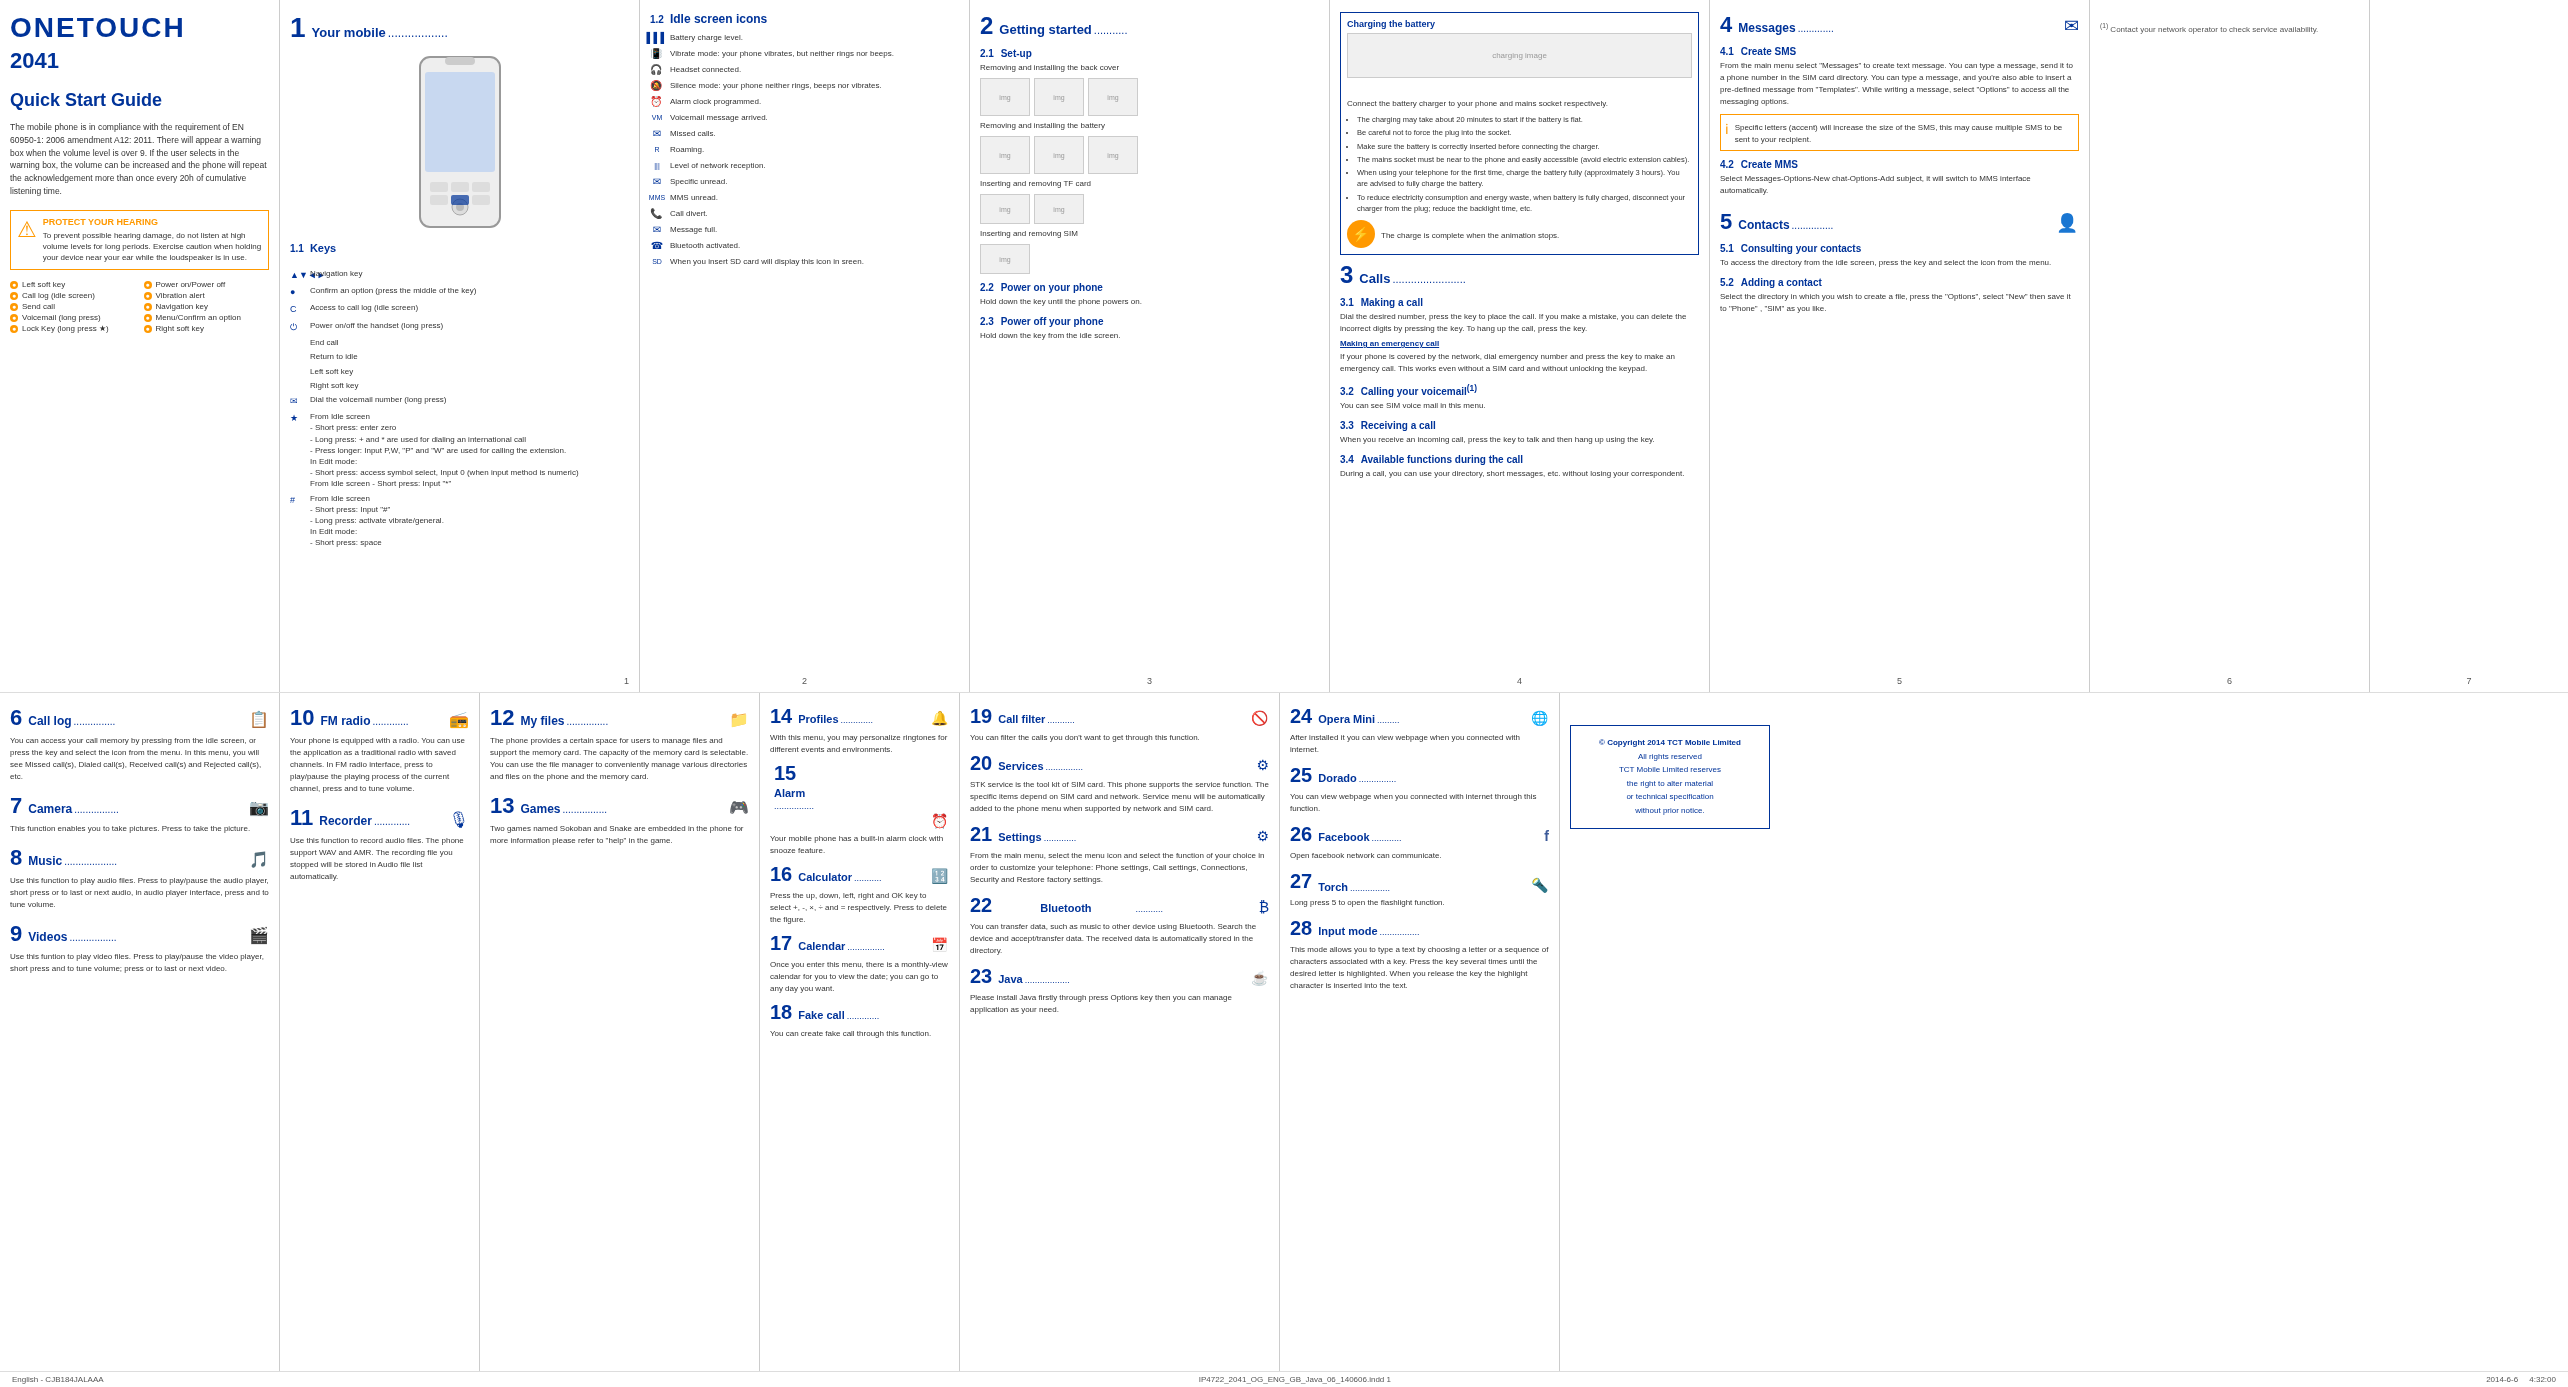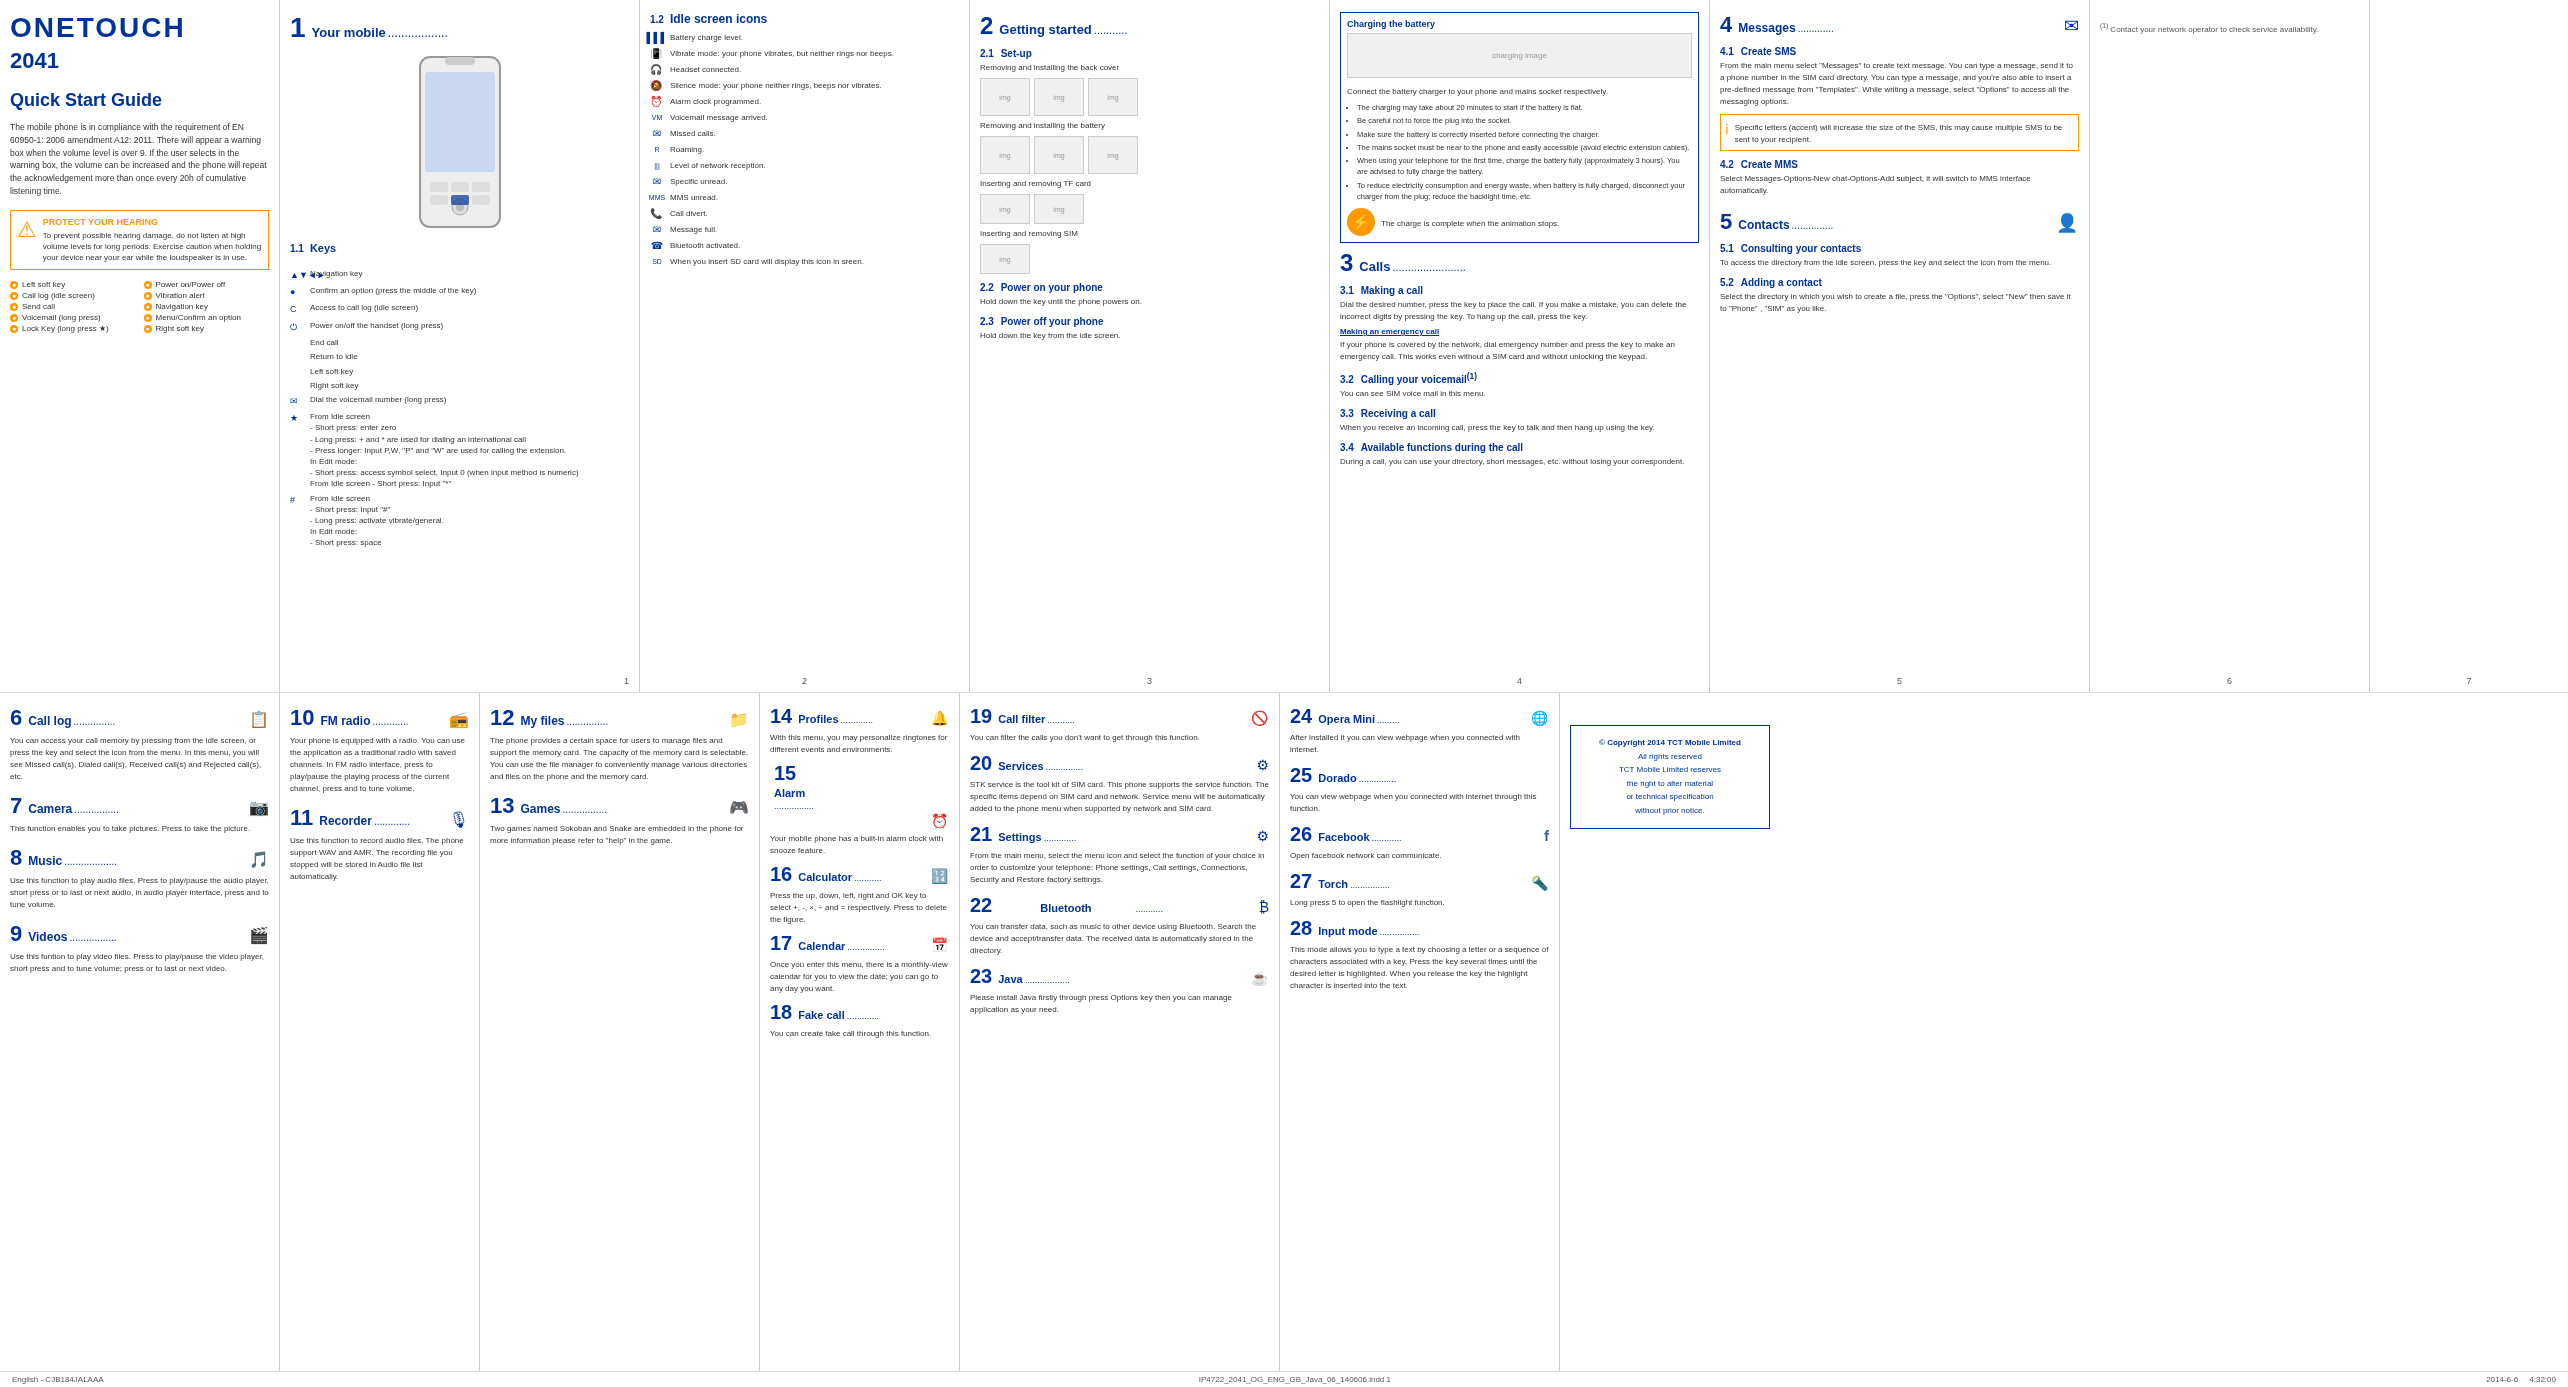--- a/index.html
+++ b/index.html
@@ -559,21 +559,21 @@
         <div class="sub-body">Hold down the key from the idle screen.</div>
       </div>
 
       <div class="page-num page-num-center">3</div>
     </div>
 
     <div class="page-section page-4">
       <div class="charging-box">
         <div class="charging-title">Charging the battery</div>
         <div class="img-placeholder charging-img" style="height:45px; font-size:8px;">charging image</div>
-        <div class="sub-body" style="margin-top:8px;">Connect the battery charger to your phone and mains socket respectively.</div>
+        <div class="sub-body" style="margin-top:20px;">Connect the battery charger to your phone and mains socket respectively.</div>
         <ul class="charging-bullets" style="margin-top:4px;">
           <li>The charging may take about 20 minutes to start if the battery is flat.</li>
           <li>Be careful not to force the plug into the socket.</li>
           <li>Make sure the battery is correctly inserted before connecting the charger.</li>
           <li>The mains socket must be near to the phone and easily accessible (avoid electric extension cables).</li>
           <li>When using your telephone for the first time, charge the battery fully (approximately 3 hours). You are advised to fully charge the battery.</li>
           <li>To reduce electricity consumption and energy waste, when battery is fully charged, disconnect your charger from the plug; reduce the backlight time, etc.</li>
         </ul>
         <div style="display:flex; align-items:center; gap:6px; margin-top:6px;">
           <div style="width:28px; height:28px; background:#f90; border-radius:50%; display:flex;align-items:center;justify-content:center; font-size:14px; color:white;">⚡</div>
@@ -853,21 +853,21 @@
       <div class="sub-body">You can view webpage when you connected with internet through this function.</div>
 
       <div class="section-heading-row" style="margin-top:8px;">
         <span class="section-num" style="font-size:20px;">26</span>
         <span class="section-title" style="font-size:11px;">Facebook</span>
         <span class="section-dots" style="font-size:9px;">............</span>
         <span style="font-size:14px; margin-left:auto; color:#3b5998; font-weight:bold;">f</span>
       </div>
       <div class="sub-body">Open facebook network can communicate.</div>
 
-      <div class="section-heading-row" style="margin-top:8px;">
+      <div class="section-heading-row" style="margin-top:8px;align-items:flex-end;">
         <span class="section-num" style="font-size:20px;">27</span>
         <span class="section-title" style="font-size:11px;">Torch</span>
         <span class="section-dots" style="font-size:9px;">................</span>
         <span style="font-size:14px; margin-left:auto; color:#003399;">🔦</span>
       </div>
       <div class="sub-body">Long press 5 to open the flashlight function.</div>
 
       <div class="section-heading-row" style="margin-top:8px;">
         <span class="section-num" style="font-size:20px;">28</span>
         <span class="section-title" style="font-size:11px;">Input mode</span>

